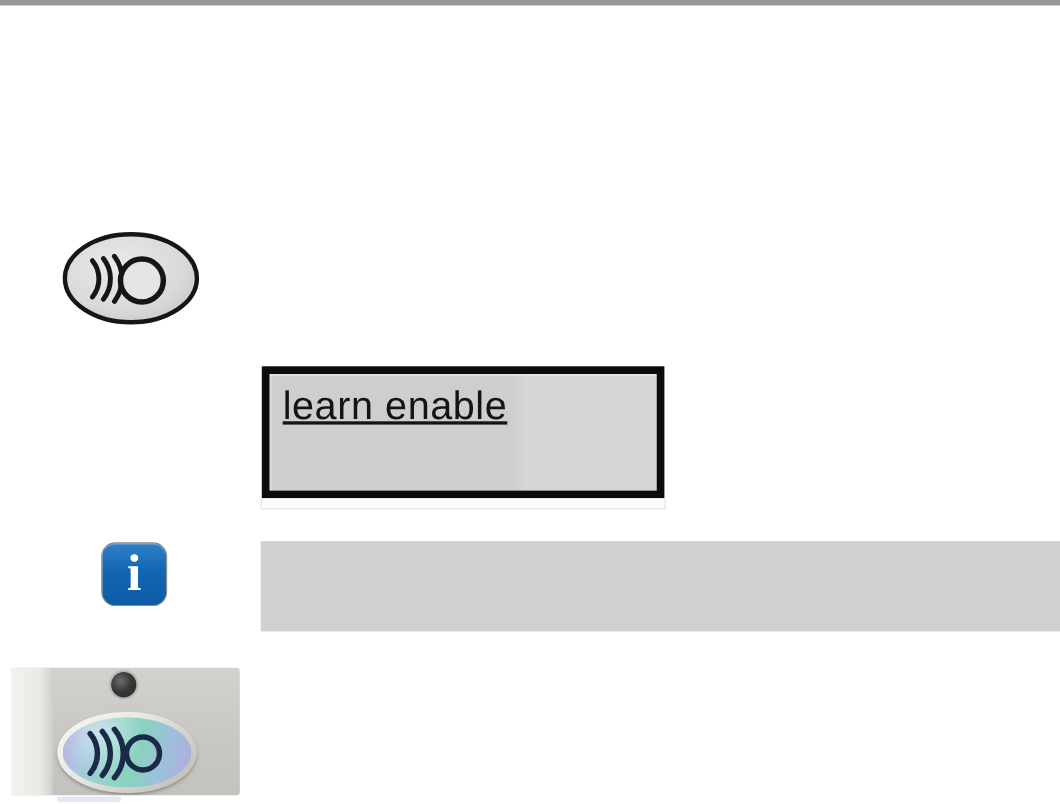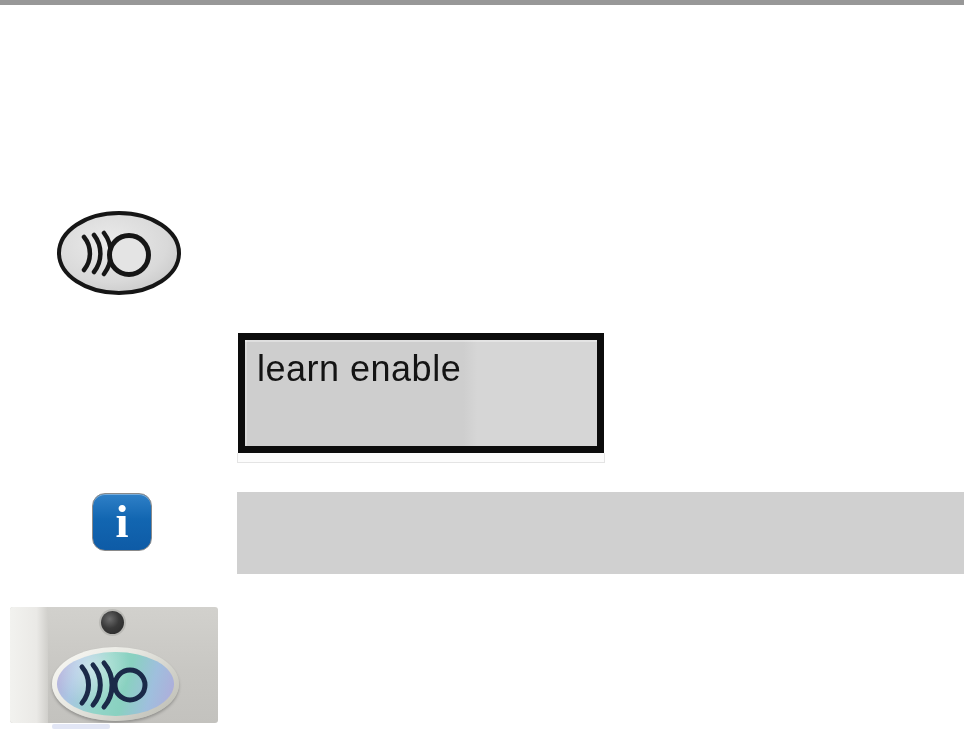--- a/index.html
+++ b/index.html
@@ -38,20 +38,21 @@
     background: linear-gradient(90deg, #cecece 0%, #cecece 62%, #d6d6d6 66%, #d6d6d6 100%);
     box-shadow: inset 0 2px 0 rgba(255,255,255,0.35), inset 2px 0 0 rgba(255,255,255,0.25);
   }
   .lcd-text {
     display: block;
     padding: 7px 18px 0 12px;
     font-size: 36px;
     line-height: 44px;
     letter-spacing: 0.5px;
     color: #141414;
+    text-decoration: underline;
   }
   .lcd-margin {
     position: absolute;
     left: 237px; top: 453px;
     width: 368px; height: 10px;
     background: #fcfcfc;
     border: 1px solid #e4e4e4;
     border-top: none;
   }
 

